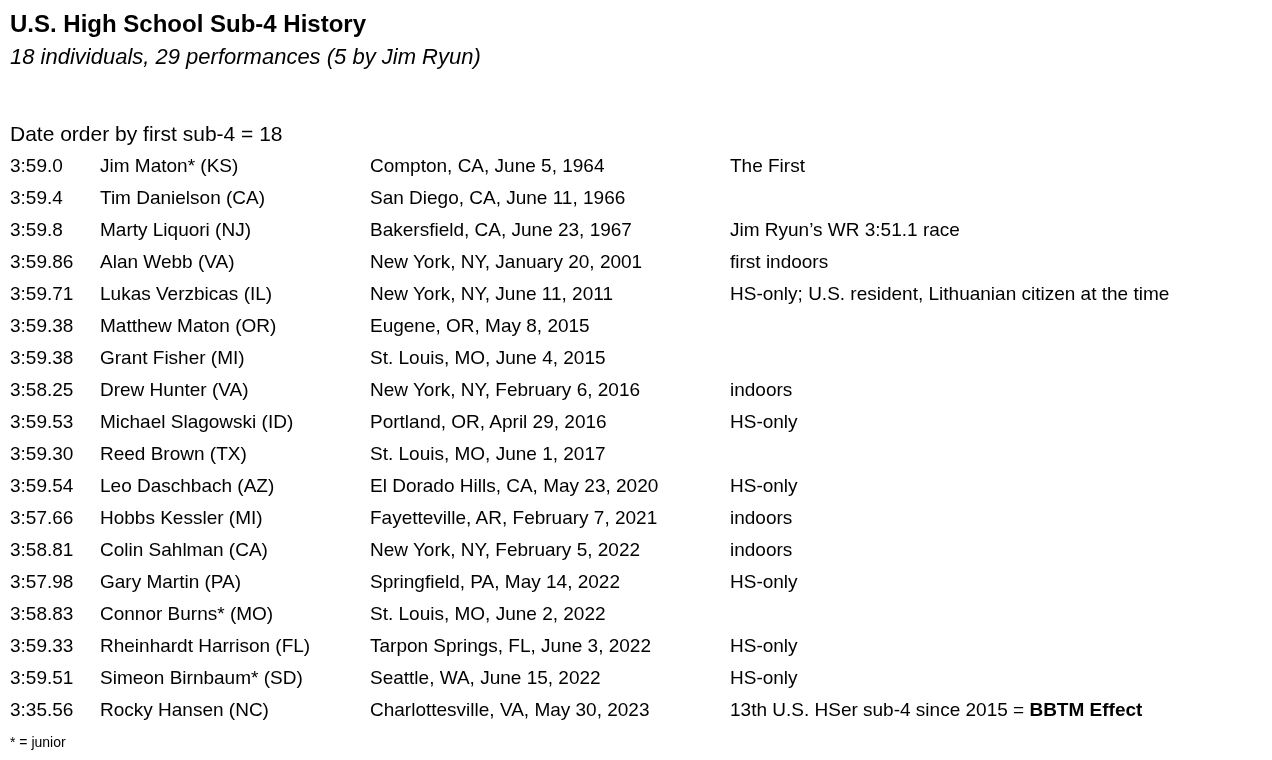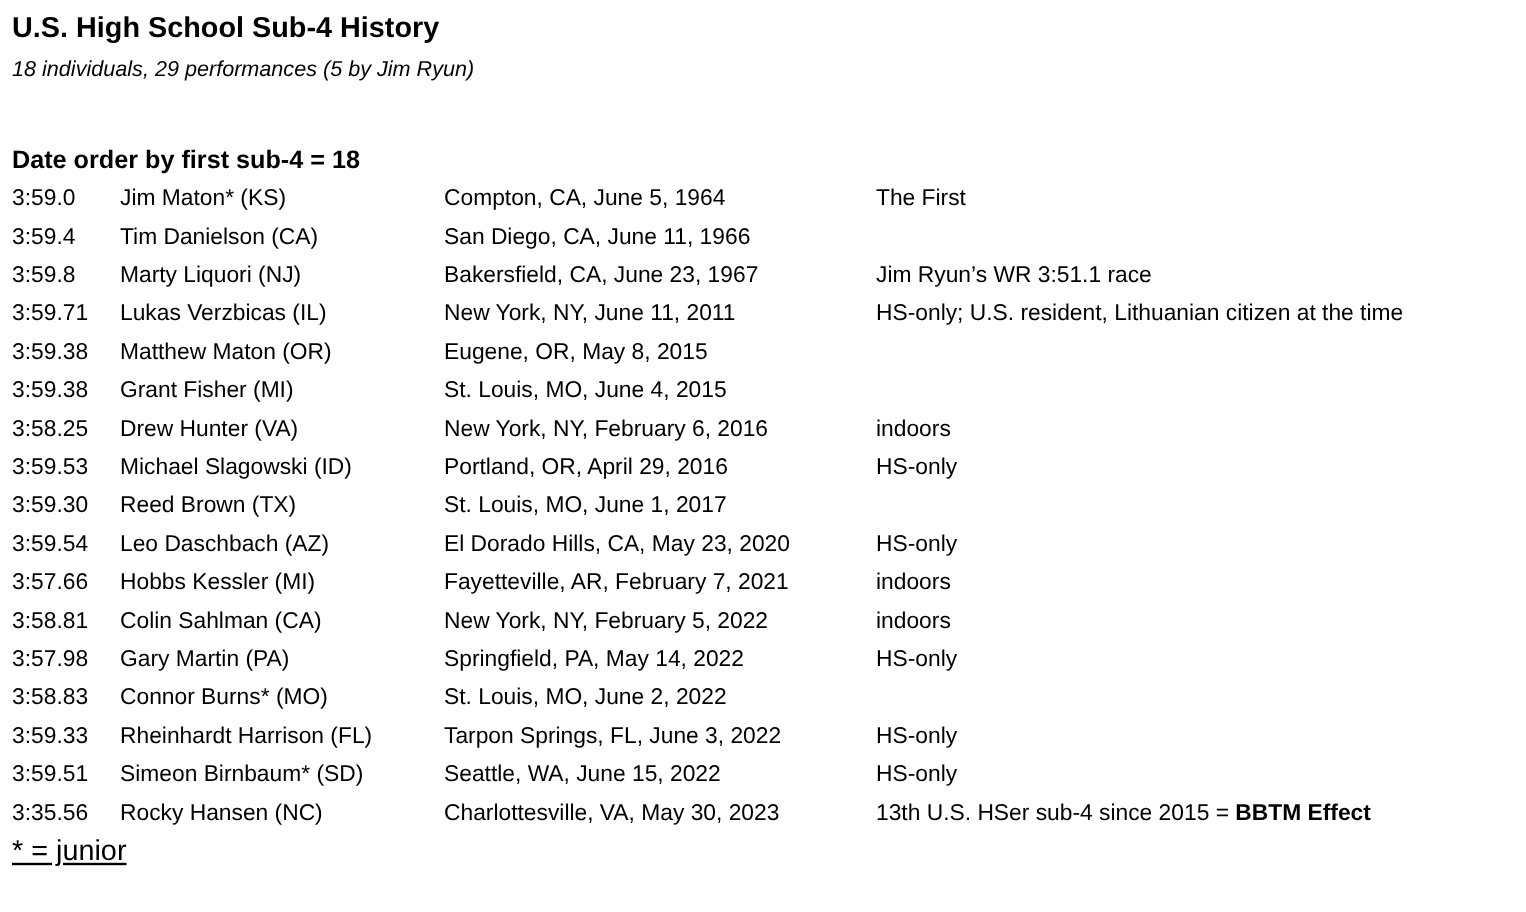--- a/index.html
+++ b/index.html
@@ -18,45 +18,44 @@
     height: 760px;
     padding: 8px 10px 0 10px;
   }
   .title {
     font-weight: bold;
     font-size: 24px;
     line-height: 32px;
   }
   .subtitle {
     font-style: italic;
-    font-size: 18px;
+    font-size: 22px;
     line-height: 34px;
   }
   .spacer {
     height: 44px;
   }
   .section-heading {
-    font-weight: bold;
+    font-weight: normal;
     font-size: 21px;
     line-height: 32px;
   }
   .rows {}
   .row {
     display: grid;
     grid-template-columns: 90px 270px 360px 1fr;
     font-size: 19px;
     line-height: 32px;
     white-space: nowrap;
   }
   .cell { overflow: visible; }
   .note-bold { font-weight: bold; }
   .legend {
-    font-size: 24px;
+    font-size: 14px;
     line-height: 32px;
-    text-decoration: underline;
   }
 </style>
 </head>
 <body>
 
 <div class="page">
   <div class="title">U.S. High School Sub-4 History</div>
   <div class="subtitle">18 individuals, 29 performances (5 by Jim Ryun)</div>
   <div class="spacer"></div>
   <div class="section-heading">Date order by first sub-4 = 18</div>
@@ -75,20 +74,26 @@
     <span class="cell c-note"><span class="note-text"></span><span class="note-bold"></span></span>
   </div>
 
   <div class="row">
     <span class="cell c-time">3:59.8</span>
     <span class="cell c-ath">Marty Liquori (NJ)</span>
     <span class="cell c-loc">Bakersfield, CA, June 23, 1967</span>
     <span class="cell c-note"><span class="note-text">Jim Ryun’s WR 3:51.1 race</span><span class="note-bold"></span></span>
   </div>
 
+  <div class="row">
+    <span class="cell c-time">3:59.86</span>
+    <span class="cell c-ath">Alan Webb (VA)</span>
+    <span class="cell c-loc">New York, NY, January 20, 2001</span>
+    <span class="cell c-note"><span class="note-text">first indoors</span><span class="note-bold"></span></span>
+  </div>
 
   <div class="row">
     <span class="cell c-time">3:59.71</span>
     <span class="cell c-ath">Lukas Verzbicas (IL)</span>
     <span class="cell c-loc">New York, NY, June 11, 2011</span>
     <span class="cell c-note"><span class="note-text">HS-only; U.S. resident, Lithuanian citizen at the time</span><span class="note-bold"></span></span>
   </div>
 
   <div class="row">
     <span class="cell c-time">3:59.38</span>

